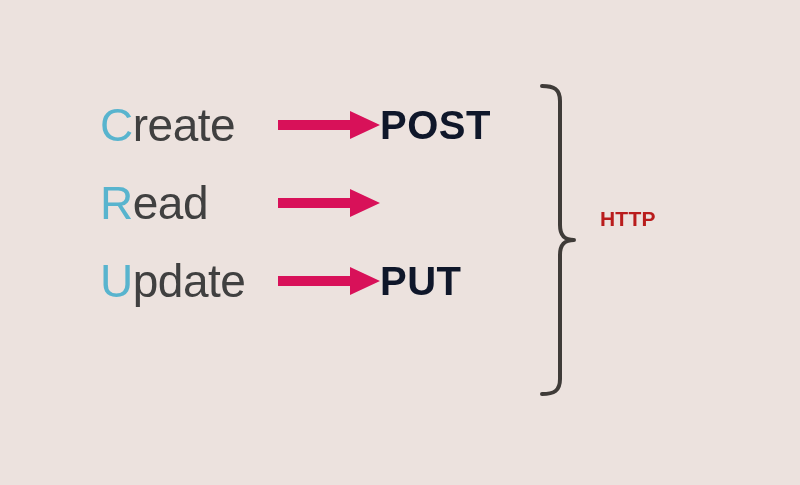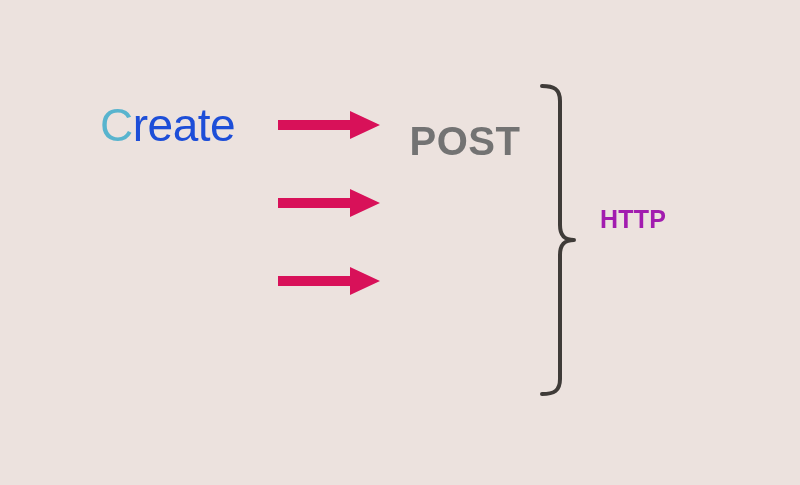--- a/index.html
+++ b/index.html
@@ -41,71 +41,71 @@
     font-weight: 400;
     letter-spacing: -0.5px;
     color: #111111;
     white-space: nowrap;
   }
   .crud-initial {
     color: #58b4ce;
     font-weight: 500;
   }
   .crud-rest {
-    color: #1d4ed8;
+    color: #404040;
   }
 
   
   .arrow {
     position: absolute;
     left: 278px;
     top: 25px;
     width: 102px;
     height: 28px;
   }
   .arrow svg {
     display: block;
   }
 
   
   .verb {
     position: absolute;
     left: 380px;
-    top: 16px;
+    top: 0;
     width: 170px;
     height: 78px;
     line-height: 78px;
-    text-align: center;
+    text-align: left;
     font-size: 40px;
     font-weight: bold;
     letter-spacing: 0.5px;
-    color: #737373;
+    color: #0f172a;
     white-space: nowrap;
   }
 
   
   #brace {
     position: absolute;
     left: 540px;
     top: 84px;
     width: 52px;
     height: 312px;
   }
   #brace svg { display: block; }
 
   
   #brace-label {
     position: absolute;
     left: 600px;
     top: 205px;
     width: 180px;
-    font-size: 25px;
+    font-size: 21px;
     font-weight: bold;
     line-height: 28px;
-    color: #a21caf;
+    color: #b91c1c;
     letter-spacing: 0.2px;
   }
   #brace-label div { white-space: nowrap; }
 </style>
 </head>
 <body>
 
 <div id="canvas">
 
   <div class="row" style="top:86px">
@@ -114,33 +114,40 @@
     </div>
     <div class="arrow">
       <svg width="102" height="28" viewBox="0 0 102 28" xmlns="http://www.w3.org/2000/svg">
         <path d="M0 9 L72 9 L72 0 L102 14 L72 28 L72 19 L0 19 Z" fill="#d81159"></path>
       </svg>
     </div>
     <div class="verb">POST</div>
   </div>
 
   <div class="row" style="top:164px">
+    <div class="crud-term">
+      <span class="crud-initial">R</span><span class="crud-rest">ead</span>
+    </div>
     <div class="arrow">
       <svg width="102" height="28" viewBox="0 0 102 28" xmlns="http://www.w3.org/2000/svg">
         <path d="M0 9 L72 9 L72 0 L102 14 L72 28 L72 19 L0 19 Z" fill="#d81159"></path>
       </svg>
     </div>
   </div>
 
   <div class="row" style="top:242px">
+    <div class="crud-term">
+      <span class="crud-initial">U</span><span class="crud-rest">pdate</span>
+    </div>
     <div class="arrow">
       <svg width="102" height="28" viewBox="0 0 102 28" xmlns="http://www.w3.org/2000/svg">
         <path d="M0 9 L72 9 L72 0 L102 14 L72 28 L72 19 L0 19 Z" fill="#d81159"></path>
       </svg>
     </div>
+    <div class="verb">PUT</div>
   </div>
 
 
   <div id="brace">
     <svg width="52" height="312" viewBox="0 0 52 312" xmlns="http://www.w3.org/2000/svg">
       <path d="M2 2
                C 14 2, 20 5, 20 17
                L 20 141
                C 20 152, 25 156, 34 156
                C 25 156, 20 160, 20 171

